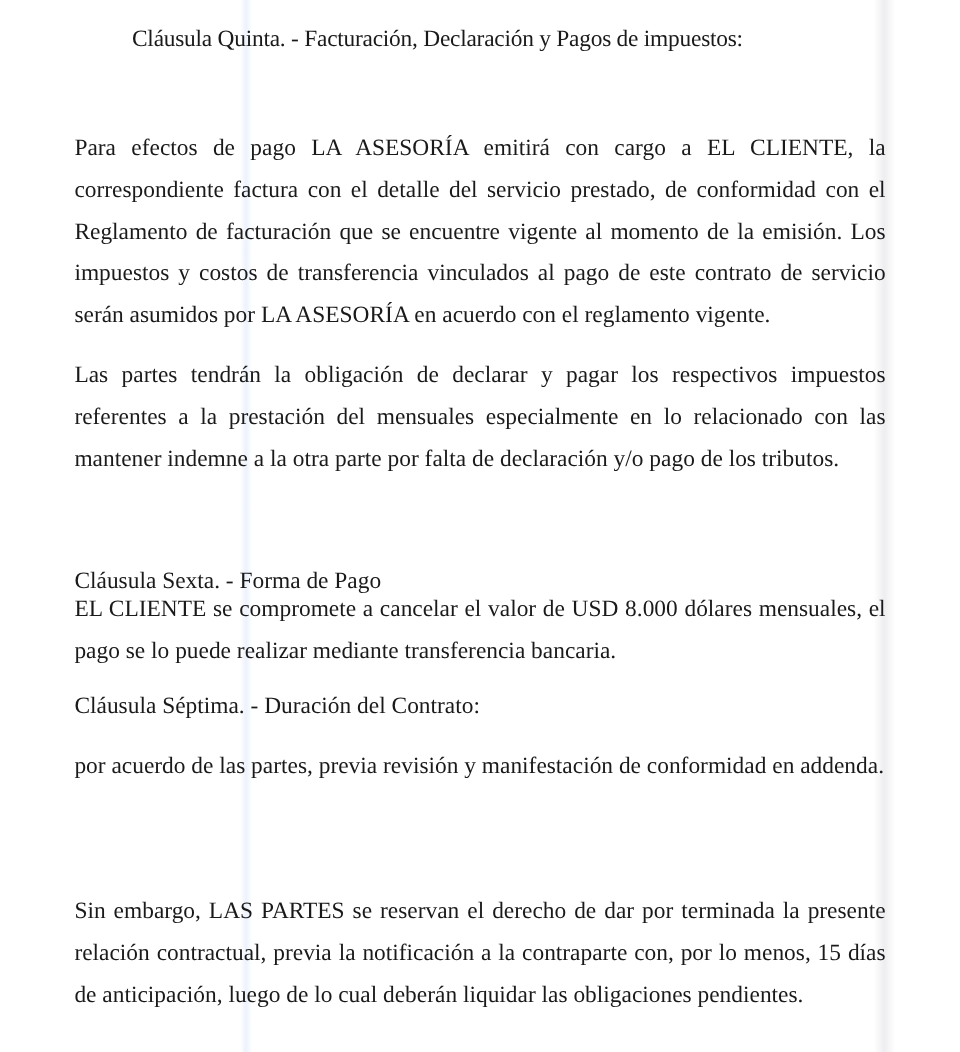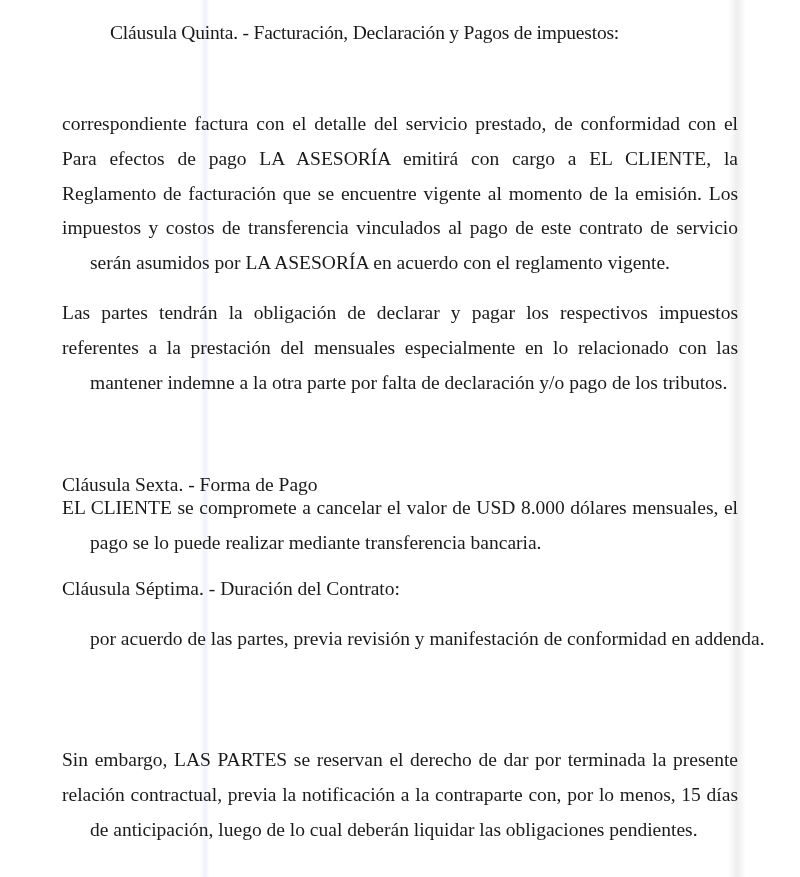--- a/index.html
+++ b/index.html
@@ -58,21 +58,20 @@
     }
     .line {
       display: block;
       text-align: justify;
       text-align-last: justify;
       white-space: nowrap;
       height: 34.8px;
     }
     .line.last {
       text-align-last: left;
-      margin-left: 28px;
     }
     .sub-heading {
       position: absolute;
       left: 0;
       font-size: 19.5px;
       white-space: nowrap;
     }
     .clipped-line {
       position: absolute;
       left: 0;
@@ -89,22 +88,22 @@
 <body>
 
 <div class="scan-streak streak-a"></div>
 <div class="scan-streak streak-b"></div>
 
 <div class="page">
 
   <div class="heading-bold">Cláusula Quinta. - Facturación, Declaración y Pagos de impuestos:</div>
 
   <div class="para" style="top:107px">
+    <span class="line">Para efectos de pago LA ASESORÍA emitirá con cargo a EL CLIENTE, la</span>
     <span class="line">correspondiente factura con el detalle del servicio prestado, de conformidad con el</span>
-    <span class="line">Para efectos de pago LA ASESORÍA emitirá con cargo a EL CLIENTE, la</span>
     <span class="line">Reglamento de facturación que se encuentre vigente al momento de la emisión. Los</span>
     <span class="line">impuestos y costos de transferencia vinculados al pago de este contrato de servicio</span>
     <span class="line last">serán asumidos por LA ASESORÍA en acuerdo con el reglamento vigente.</span>
   </div>
 
   <div class="para" style="top:296px">
     <span class="line">Las partes tendrán la obligación de declarar y pagar los respectivos impuestos</span>
     <span class="line">referentes a la prestación del mensuales especialmente en lo relacionado con las</span>
     <span class="line last">mantener indemne a la otra parte por falta de declaración y/o pago de los tributos.</span>
   </div>

